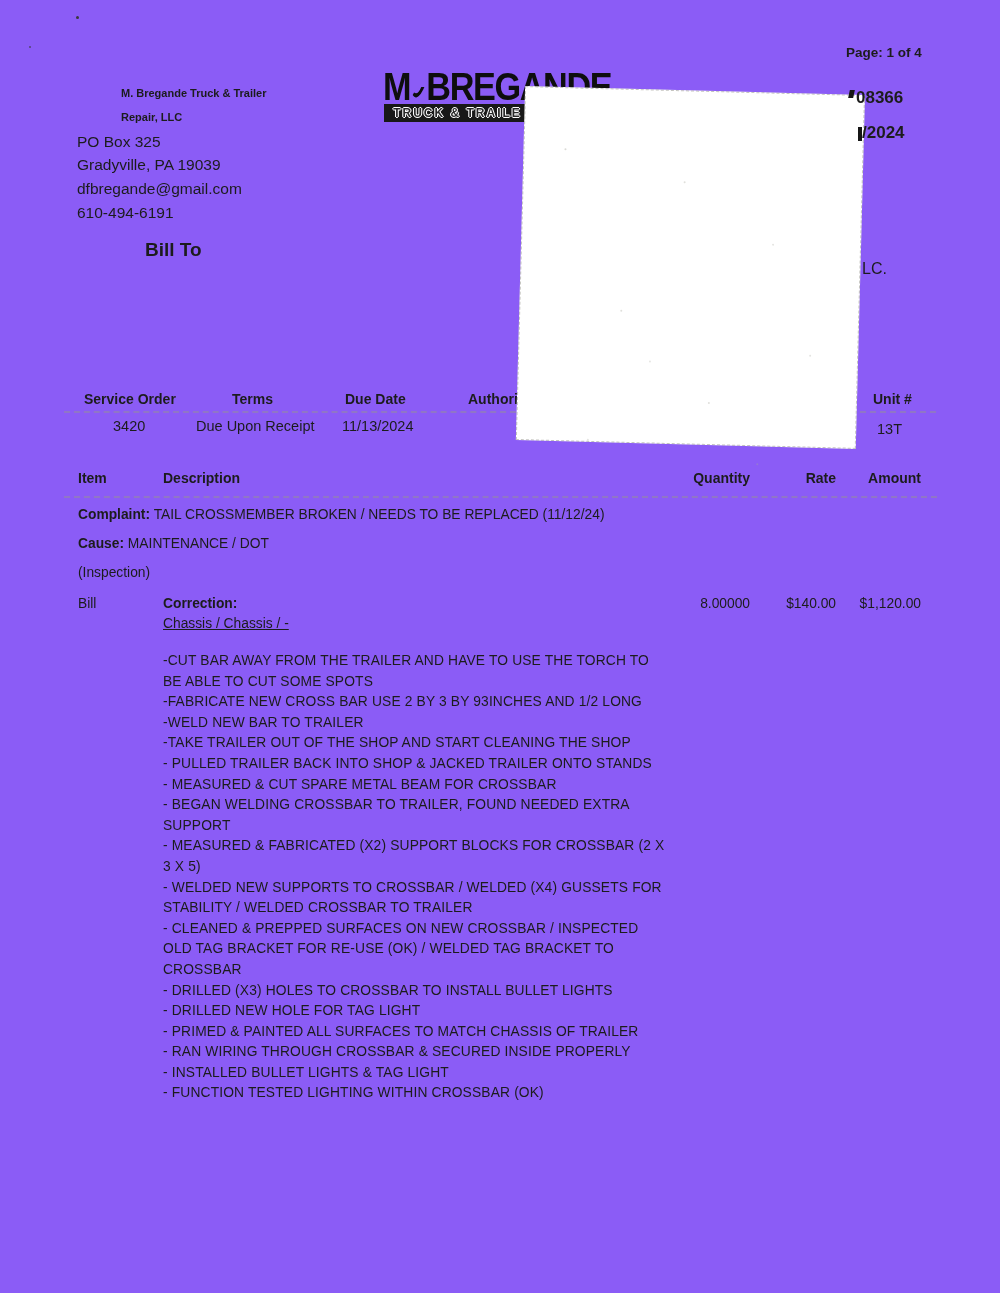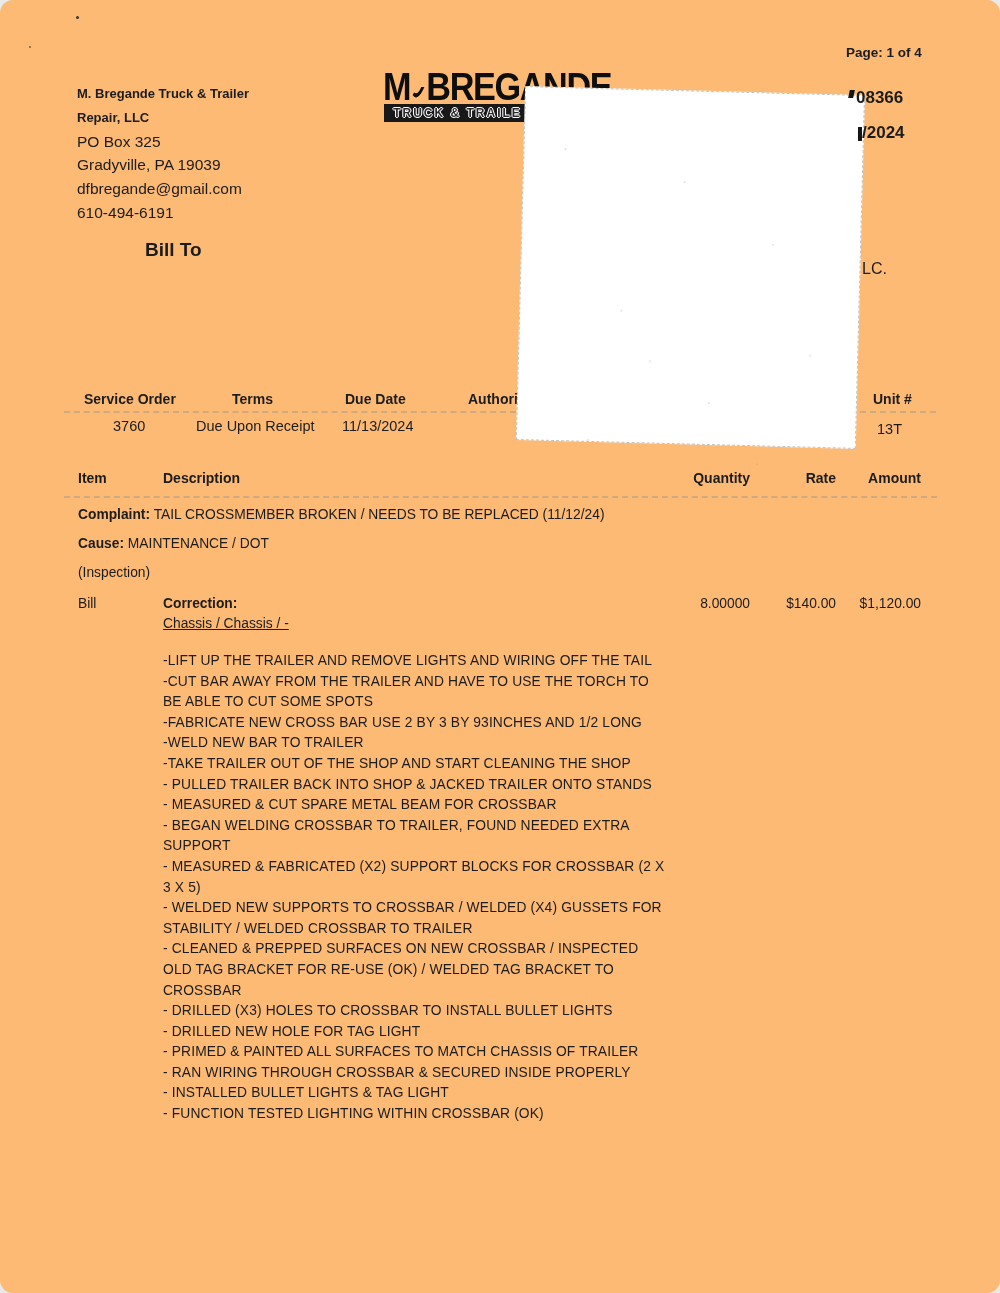--- a/index.html
+++ b/index.html
@@ -1,32 +1,31 @@
 <!DOCTYPE html>
 <html><head>
 <meta charset="utf-8">
 <style>
   html,body{margin:0;padding:0;background:#e9e9e7;}
   .sheet{
     position:relative;
     width:1000px;height:1293px;
     margin:0 auto;
-    background:#fdba74;
+    background:#8b5cf6;
     font-family:"Liberation Sans","DejaVu Sans",sans-serif;
     color:#1c1c1c;
     overflow:hidden;
-    border-radius:13px;
   }
   .abs{position:absolute;}
   .b{font-weight:bold;}
   .speck{position:absolute;border-radius:50%;background:#3a3a3a;}
   .page-label{left:846px;top:45px;font-size:13.5px;font-weight:bold;}
   
   .company{left:77px;top:82px;font-size:15.5px;line-height:23.8px;}
-  .company .b{font-size:13px;}
+  .company .b{font-size:11px;margin-left:44px;}
   
   .logo{left:383px;top:68px;z-index:1;}
   .logo-word{
     font-size:38px;font-weight:900;letter-spacing:-1.5px;color:#0e0e0e;
     transform:scaleX(0.9);transform-origin:left top;white-space:nowrap;line-height:38px;
   }
   .logo-swoosh{display:inline-block;margin:0 1px 0 2px;}
   .logo-banner{
     position:absolute;left:1px;top:36px;width:147px;height:18px;
     background:#181818;display:flex;align-items:center;justify-content:center;
@@ -110,21 +109,21 @@
 
   <div class="abs svc-h" style="left:84px;">Service Order</div>
   <div class="abs svc-h" style="left:232px;">Terms</div>
   <div class="abs svc-h" style="left:345px;">Due Date</div>
   <div class="abs svc-h" style="left:468px;">Authoriz</div>
   <div class="abs svc-h" style="left:873px;">Unit #</div>
 
   <div class="scanline" style="left:64px;top:411px;width:452px;"></div>
   <div class="scanline" style="left:860px;top:411px;width:76px;"></div>
 
-  <div class="abs svc-v" style="left:113px;">3760</div>
+  <div class="abs svc-v" style="left:113px;">3420</div>
   <div class="abs svc-v" style="left:196px;">Due Upon Receipt</div>
   <div class="abs svc-v" style="left:342px;">11/13/2024</div>
   <div class="abs svc-v" style="left:877px;top:421px;">13T</div>
 
   <div class="abs patch">
     <div class="patch-specks"></div>
   </div>
 
   <div class="abs item-h" style="left:78px;">Item</div>
   <div class="abs item-h" style="left:163px;">Description</div>
@@ -146,21 +145,20 @@
 
   <div class="abs labor-cell" style="left:78px;top:596px;">Bill</div>
   <div class="abs labor-cell b" style="left:163px;top:596px;">Correction:</div>
   <div class="abs labor-cell" style="left:163px;top:616px;text-decoration:underline;">Chassis / Chassis / -</div>
   <div class="abs labor-cell ra" style="left:650px;top:596px;width:100px;">8.00000</div>
   <div class="abs labor-cell ra" style="left:756px;top:596px;width:80px;">$140.00</div>
   <div class="abs labor-cell ra" style="left:841px;top:596px;width:80px;">$1,120.00</div>
 
   <div class="abs worklist">
 
-  <p>-LIFT UP THE TRAILER AND REMOVE LIGHTS AND WIRING OFF THE TAIL</p>
       <p>-CUT BAR AWAY FROM THE TRAILER AND HAVE TO USE THE TORCH TO BE ABLE TO CUT SOME SPOTS</p>
       <p>-FABRICATE NEW CROSS BAR USE 2 BY 3 BY 93INCHES AND 1/2 LONG</p>
       <p>-WELD NEW BAR TO TRAILER</p>
       <p>-TAKE TRAILER OUT OF THE SHOP AND START CLEANING THE SHOP</p>
       <p>- PULLED TRAILER BACK INTO SHOP &amp; JACKED TRAILER ONTO STANDS</p>
       <p>- MEASURED &amp; CUT SPARE METAL BEAM FOR CROSSBAR</p>
       <p>- BEGAN WELDING CROSSBAR TO TRAILER, FOUND NEEDED EXTRA SUPPORT</p>
       <p>- MEASURED &amp; FABRICATED (X2) SUPPORT BLOCKS FOR CROSSBAR (2 X 3 X 5)</p>
       <p>- WELDED NEW SUPPORTS TO CROSSBAR / WELDED (X4) GUSSETS FOR STABILITY / WELDED CROSSBAR TO TRAILER</p>
       <p>- CLEANED &amp; PREPPED SURFACES ON NEW CROSSBAR / INSPECTED OLD TAG BRACKET FOR RE-USE (OK) / WELDED TAG BRACKET TO CROSSBAR</p>

